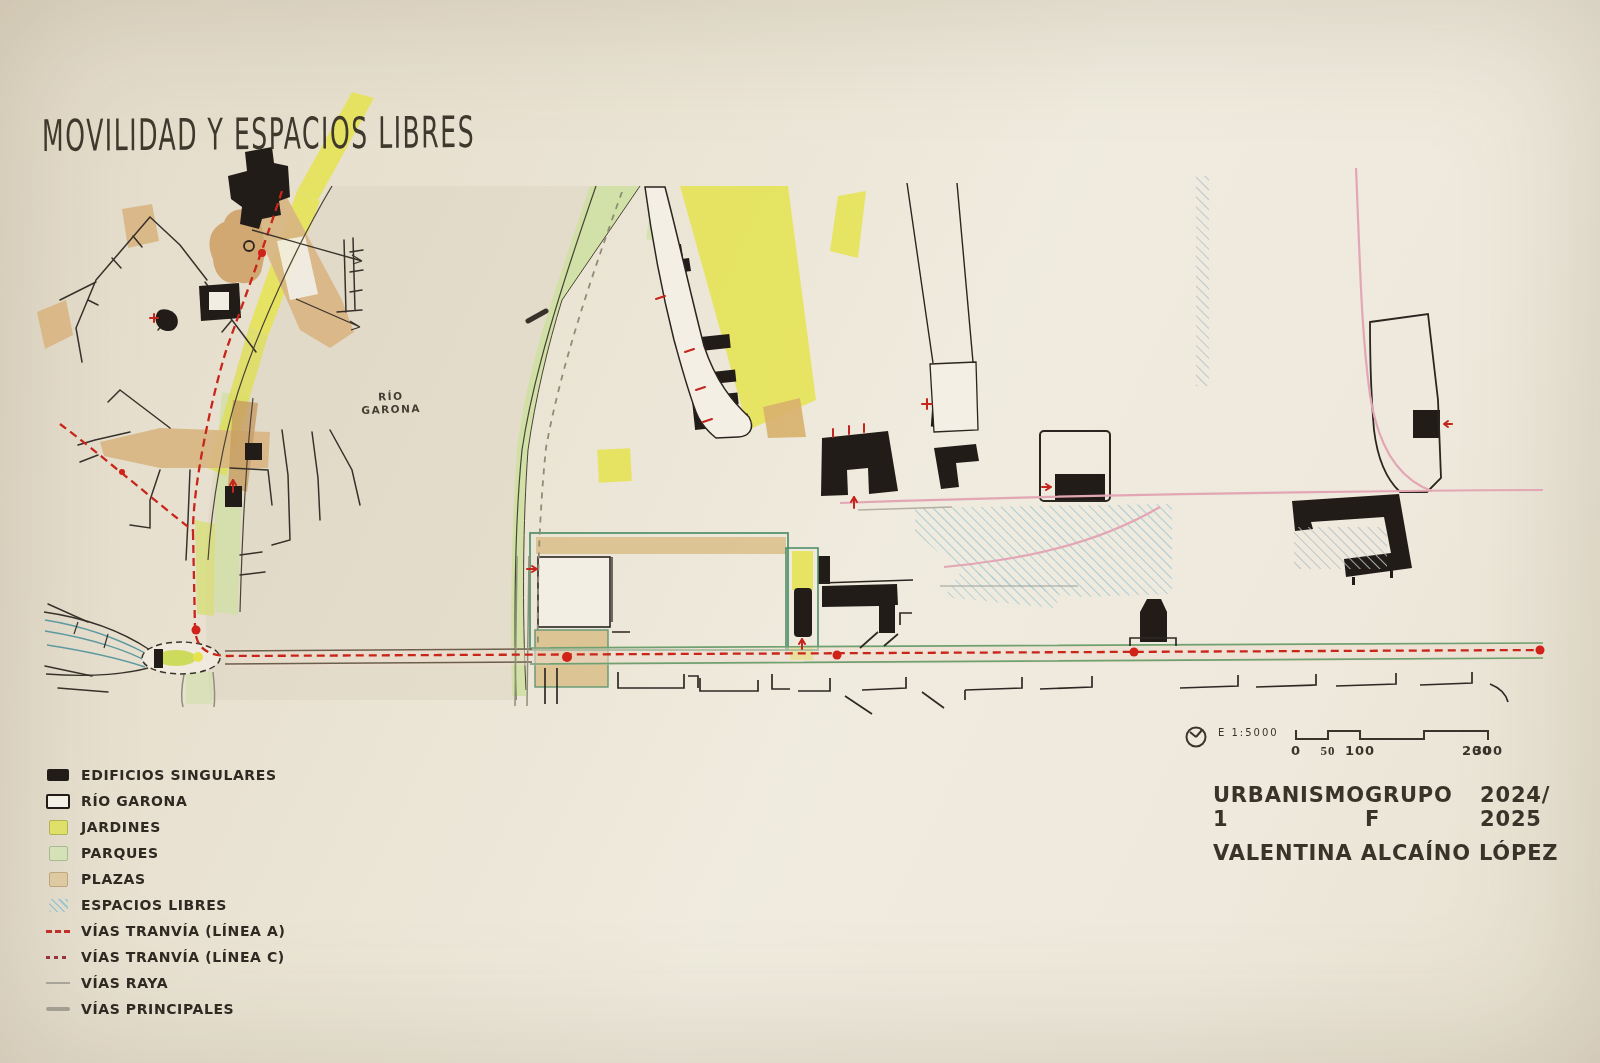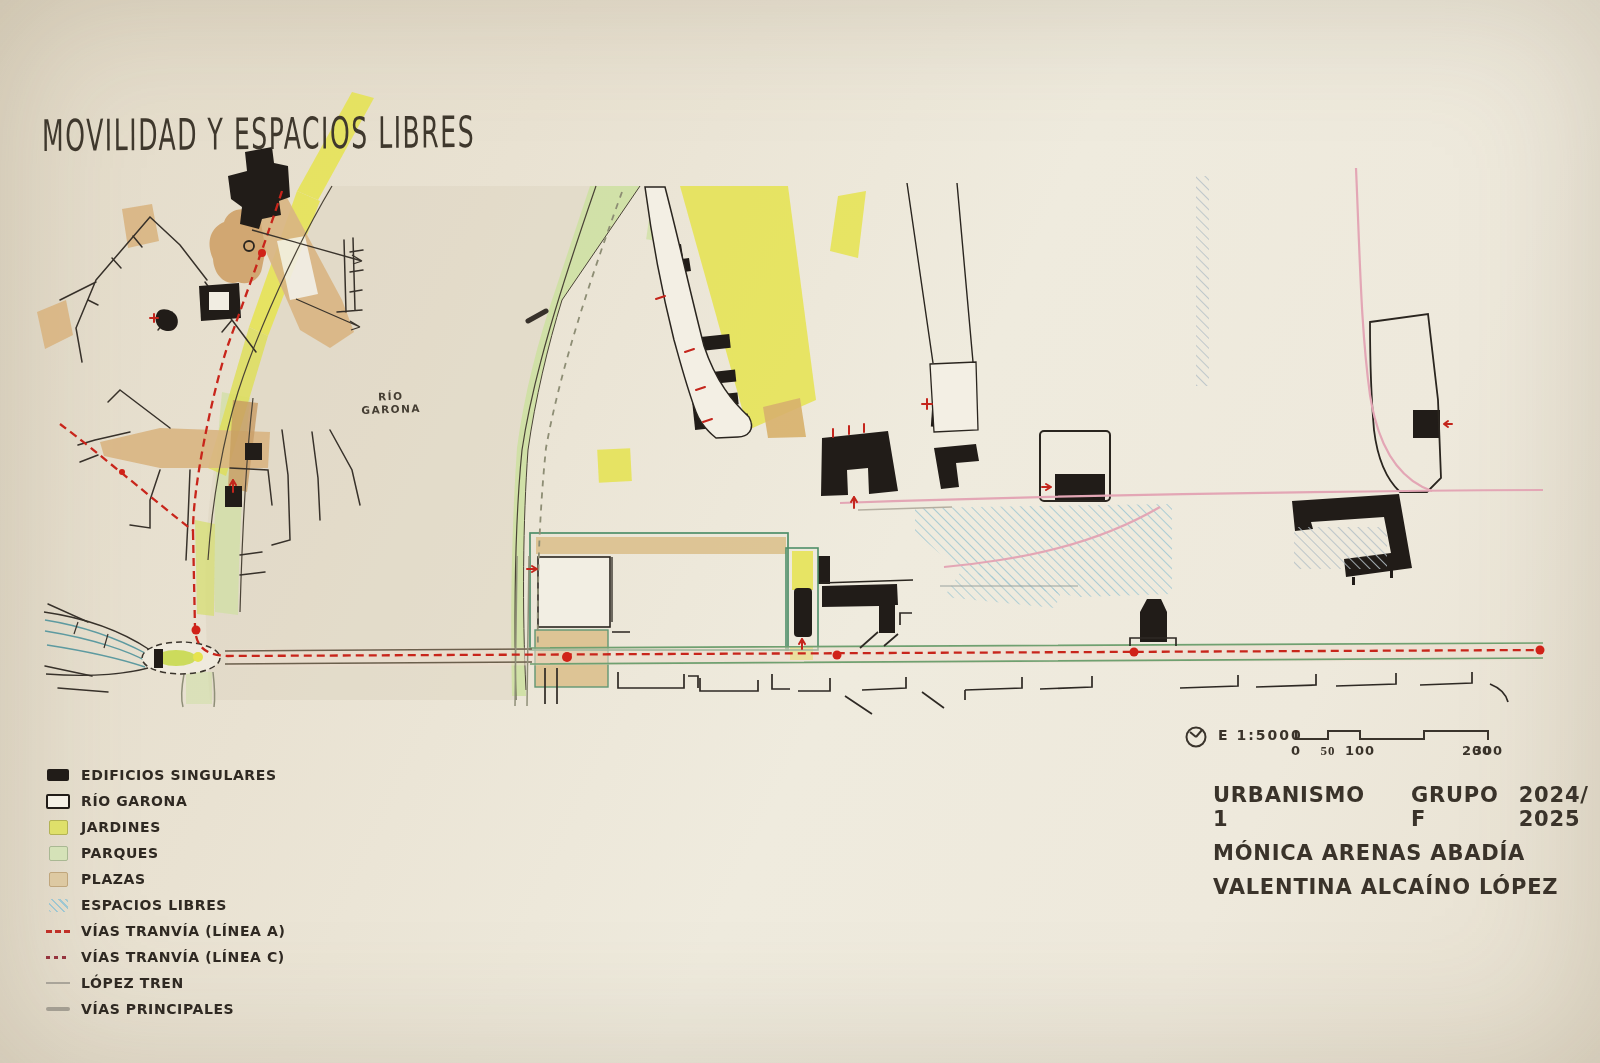--- a/index.html
+++ b/index.html
@@ -29,26 +29,26 @@
   .sw-yellow{width:17px;height:13px;background:#dfe06a;border:1px solid #b3b354;border-radius:2px;}
   .sw-green{width:17px;height:13px;background:#d5e2b8;border:1px solid #a9b893;border-radius:2px;}
   .sw-tan{width:17px;height:13px;background:#ddc9a2;border:1px solid #c0a67c;border-radius:2px;}
   .sw-hatch{width:19px;height:13px;border-radius:2px;
     background:repeating-linear-gradient(45deg,#9ec7d2 0 2px,rgba(0,0,0,0) 2px 5px);}
   .sw-dash-red{width:24px;height:0;border-top:3px dashed #c03028;}
   .sw-dash-maroon{width:24px;height:3px;
     background:repeating-linear-gradient(90deg,#96353f 0 4px,rgba(0,0,0,0) 4px 8px);}
   .sw-line-thin{width:24px;height:2px;background:#a9a499;}
   .sw-line-thick{width:24px;height:4px;background:#a39e92;border-radius:2px;}
-  .scale-label{position:absolute;left:1218px;top:727px;font-size:14px;font-weight:700;letter-spacing:2px;}
+  .scale-label{position:absolute;left:1218px;top:727px;font-size:10px;font-weight:400;letter-spacing:2px;}
   .scale-tick{position:absolute;top:743px;width:34px;margin-left:-17px;text-align:center;
     font-size:13px;font-weight:600;letter-spacing:1px;}
   .credits{position:absolute;left:1213px;top:783px;font-size:21px;font-weight:600;letter-spacing:.8px;}
   .credits-line1{display:flex;margin-bottom:10px;}
-  .credits-line1 .g1{margin-left:46px;}
+  .credits-line1 .g1{}
   .credits-line1 .g2{margin-left:20px;}
   .credits-author{margin-bottom:10px;white-space:nowrap;}
 </style>
 </head>
 <body>
 
 <div class="canvas">
 
   <svg class="map-svg" viewBox="0 0 1600 1063">
     <defs>
@@ -319,21 +319,21 @@
     <div class="legend-row">
       <span class="sw">
           <span class="sw-dash-maroon"></span>
         </span>
       <span class="legend-label">VÍAS TRANVÍA (LÍNEA C)</span>
     </div>
     <div class="legend-row">
       <span class="sw">
           <span class="sw-line-thin"></span>
         </span>
-      <span class="legend-label">LÓPEZ TREN</span>
+      <span class="legend-label">VÍAS RAYA</span>
     </div>
     <div class="legend-row">
       <span class="sw">
           <span class="sw-line-thick"></span>
         </span>
       <span class="legend-label">VÍAS PRINCIPALES</span>
     </div>
   </div>
 
   <div class="scale-label">E 1:5000</div>
@@ -342,17 +342,16 @@
   <span class="scale-tick" style="left:1360px;">100</span>
   <span class="scale-tick" style="left:1424px;margin-left:36px;">200</span>
   <span class="scale-tick" style="left:1488px;">300</span>
 
   <div class="credits">
     <div class="credits-line1">
       <span>URBANISMO 1</span>
       <span class="g1">GRUPO F</span>
       <span class="g2">2024/ 2025</span>
     </div>
-    <div class="credits-author">MÓNICA ARENAS ABADÍA</div>
     <div class="credits-author">VALENTINA ALCAÍNO LÓPEZ</div>
   </div>
 
 </div>
 
 </body></html>

